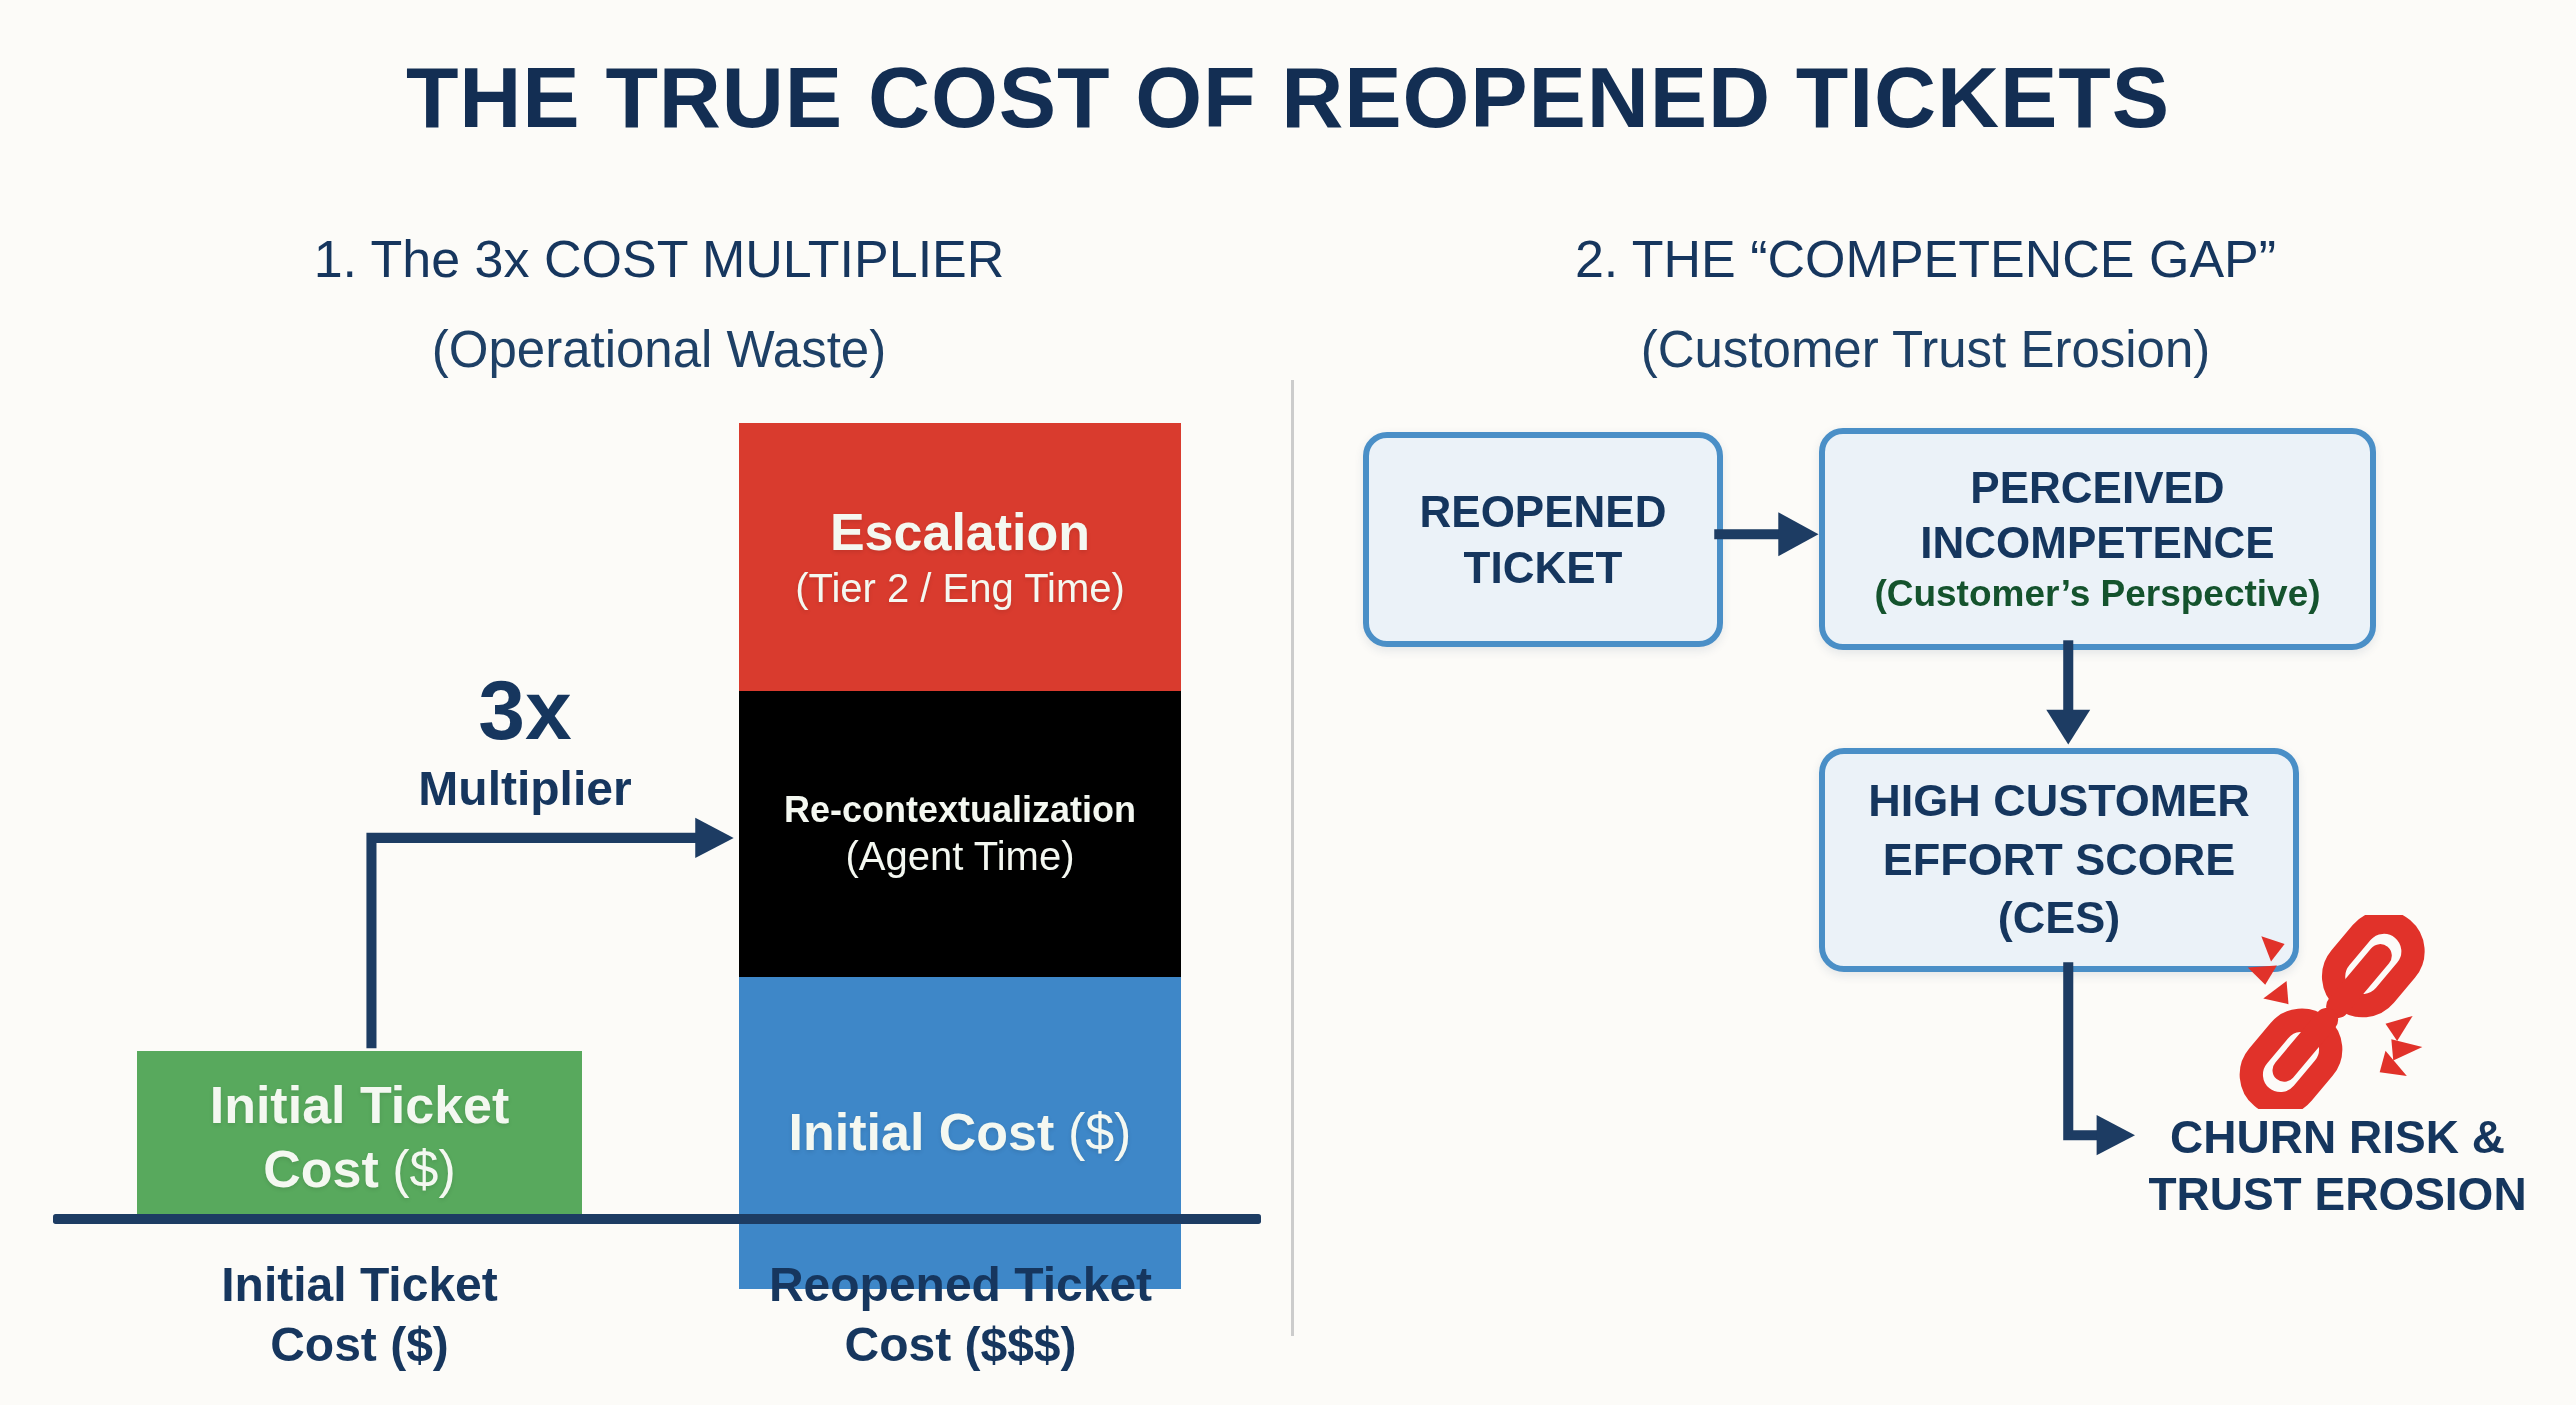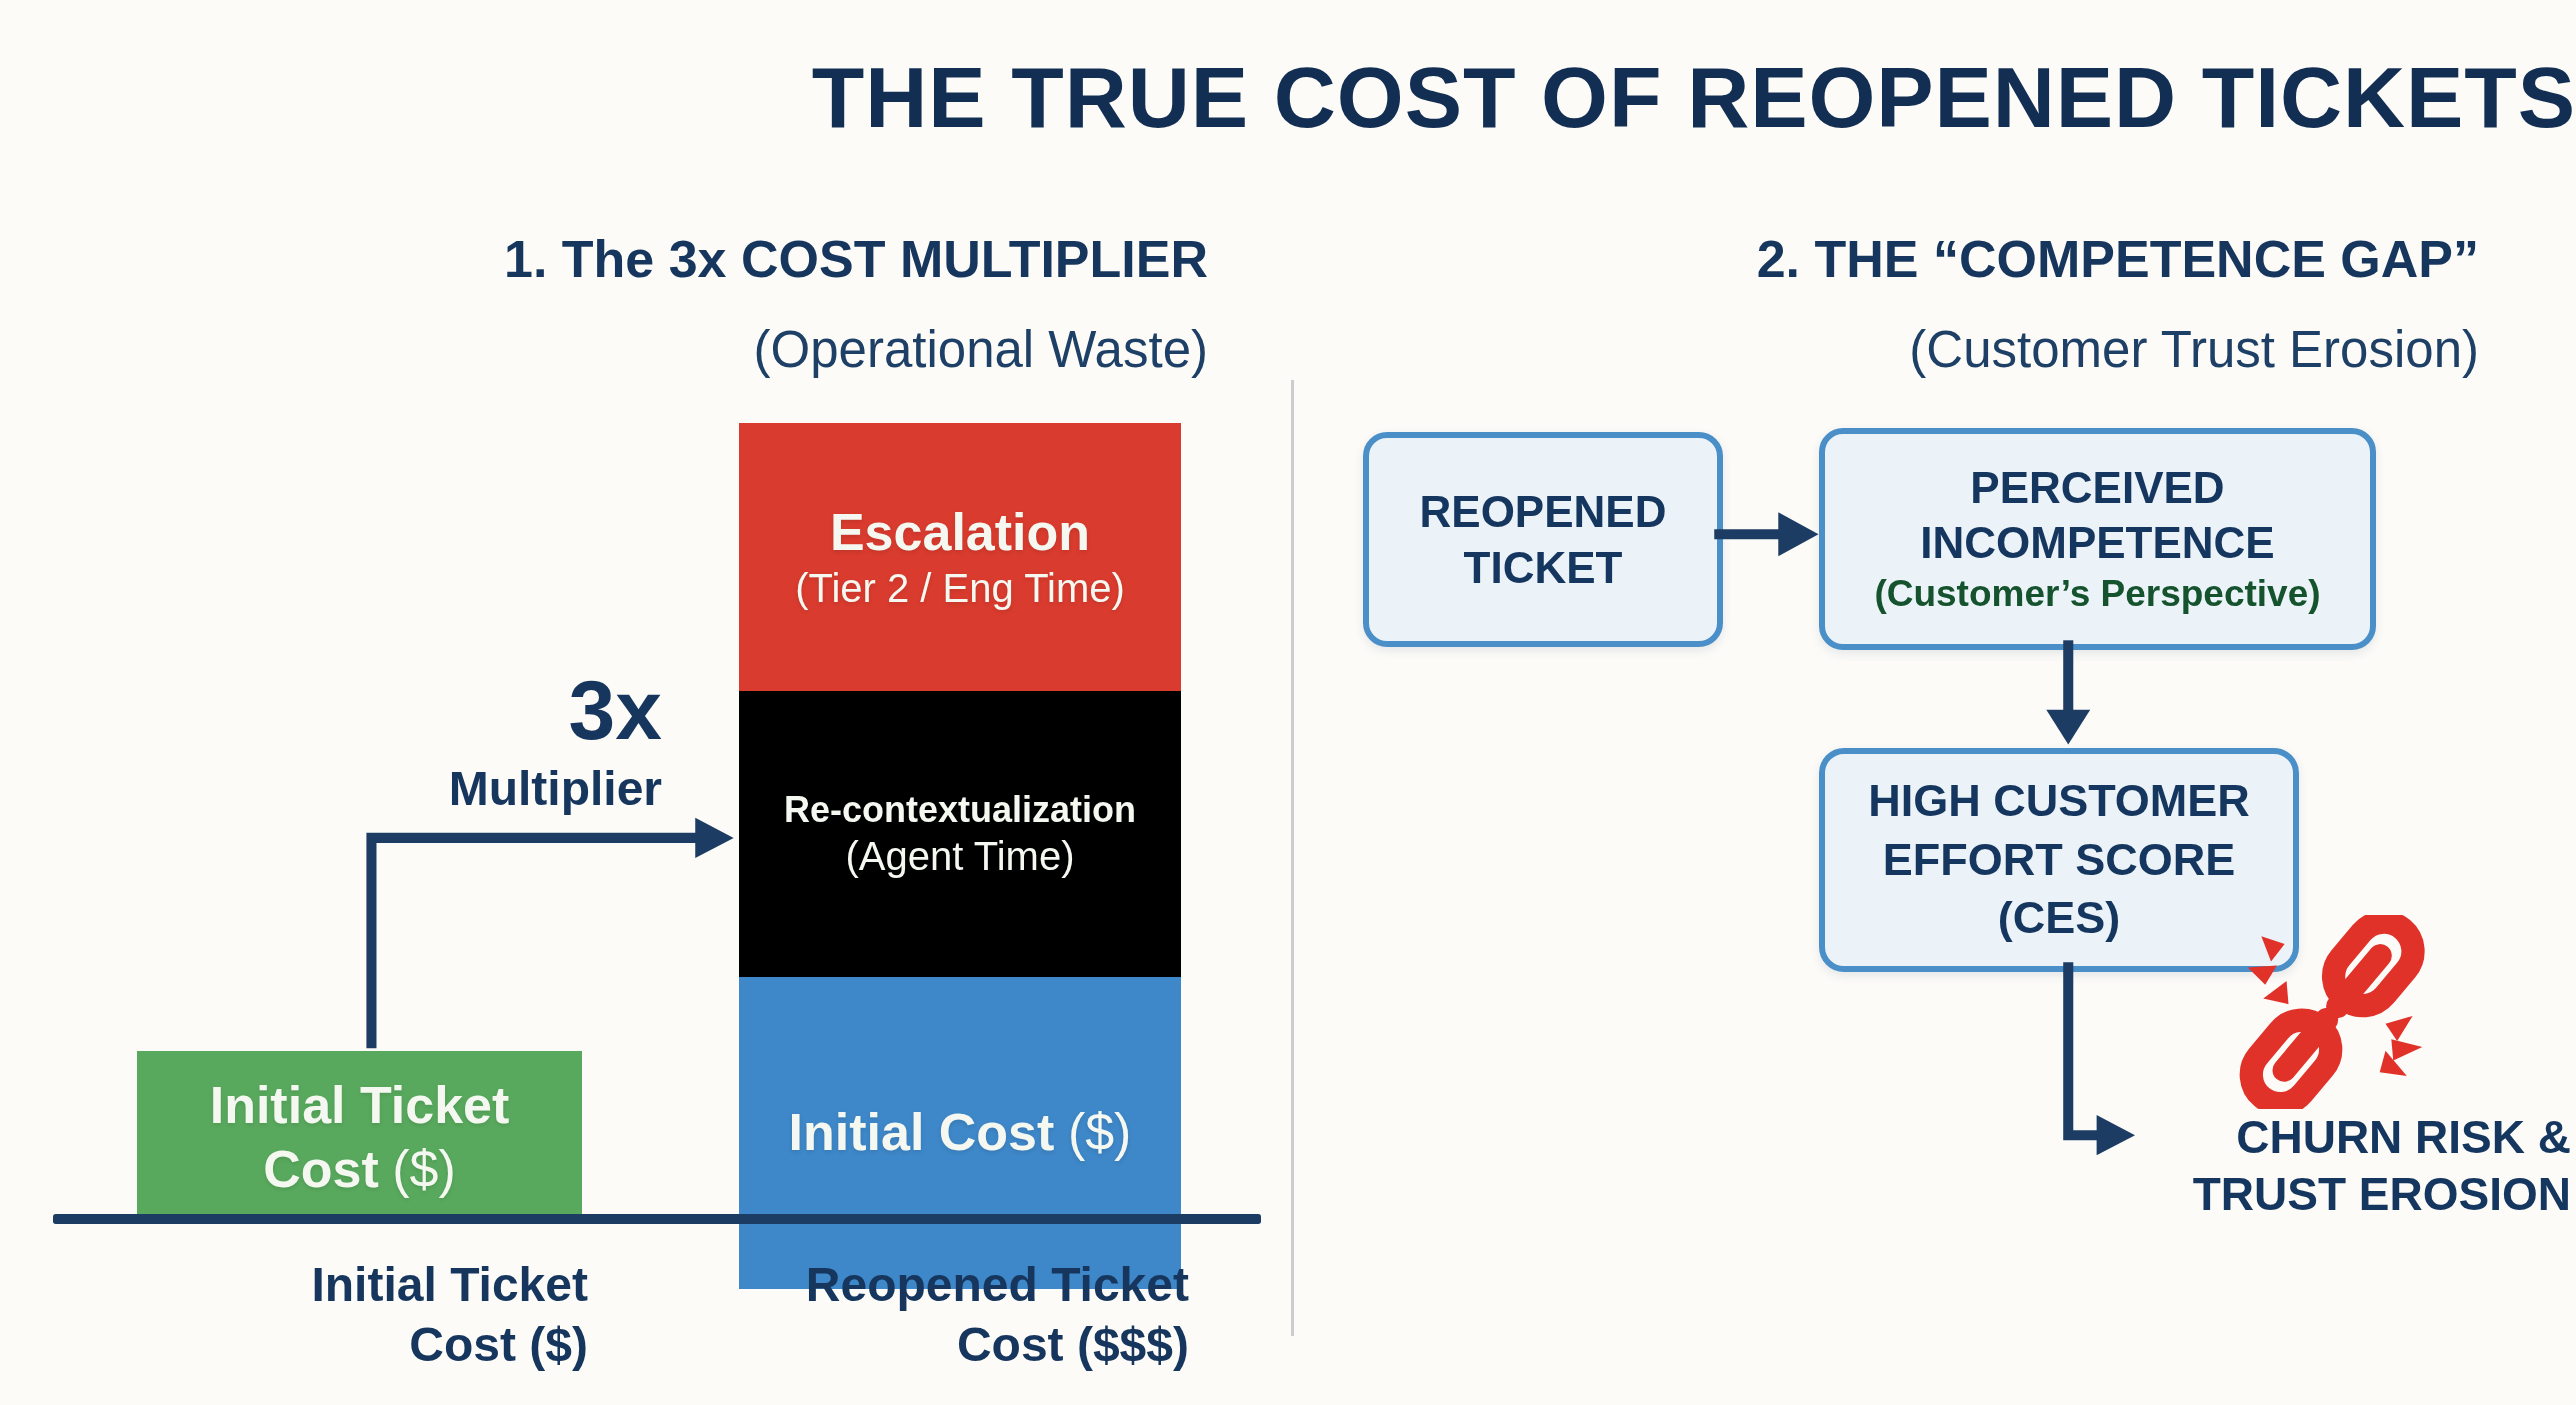--- a/index.html
+++ b/index.html
@@ -1,21 +1,21 @@
 <!DOCTYPE html>
 <html style="font-size:14.6px"><head>
 <meta charset="utf-8">
 <style>
   html,body{margin:0;padding:0;background:#ffffff;}
   .canvas{position:relative;width:2576px;height:1405px;background:#fcfbf8;overflow:hidden;
           font-family:"Liberation Sans",sans-serif;color:#14335b;}
   .abs{position:absolute;}
-  .ctr{text-align:right;}
+  .ctr{text-align:center;}
   .title{font-size:86px;font-weight:700;letter-spacing:0.9px;color:#132e53;white-space:nowrap;}
-  .sec-head{font-size:52px;font-weight:700;color:#16365e;white-space:nowrap;}
+  .sec-head{font-size:52px;font-weight:400;color:#16365e;white-space:nowrap;}
   .sec-sub{font-size:51px;font-weight:400;color:#1e4066;white-space:nowrap;margin-top:9.1px;}
   .divider{width:2.7px;background:#cccccc;}
   .bar{display:flex;flex-direction:column;align-items:center;justify-content:center;}
   .bar-text{color:#f4f8f1;text-shadow:0 1.8px 4.6px rgba(0,0,0,0.10);line-height:1.22;}
   .seg-title{font-size:52px;font-weight:700;}
   .seg-title.narrow{font-size:36px;}
   .seg-sub{font-size:40px;font-weight:400;}
   .lt{font-weight:400;margin-left:0.26em;}
   .baseline{background:#1d3c63;border-radius:2.7px;}
   .axis-label{font-size:48px;font-weight:700;color:#16365e;line-height:1.24;white-space:nowrap;}

